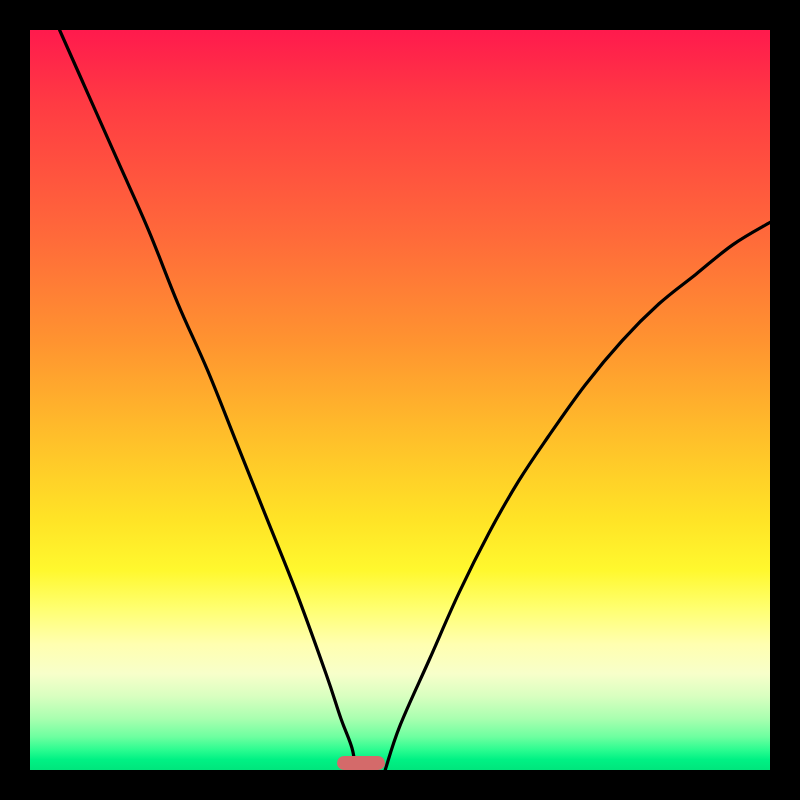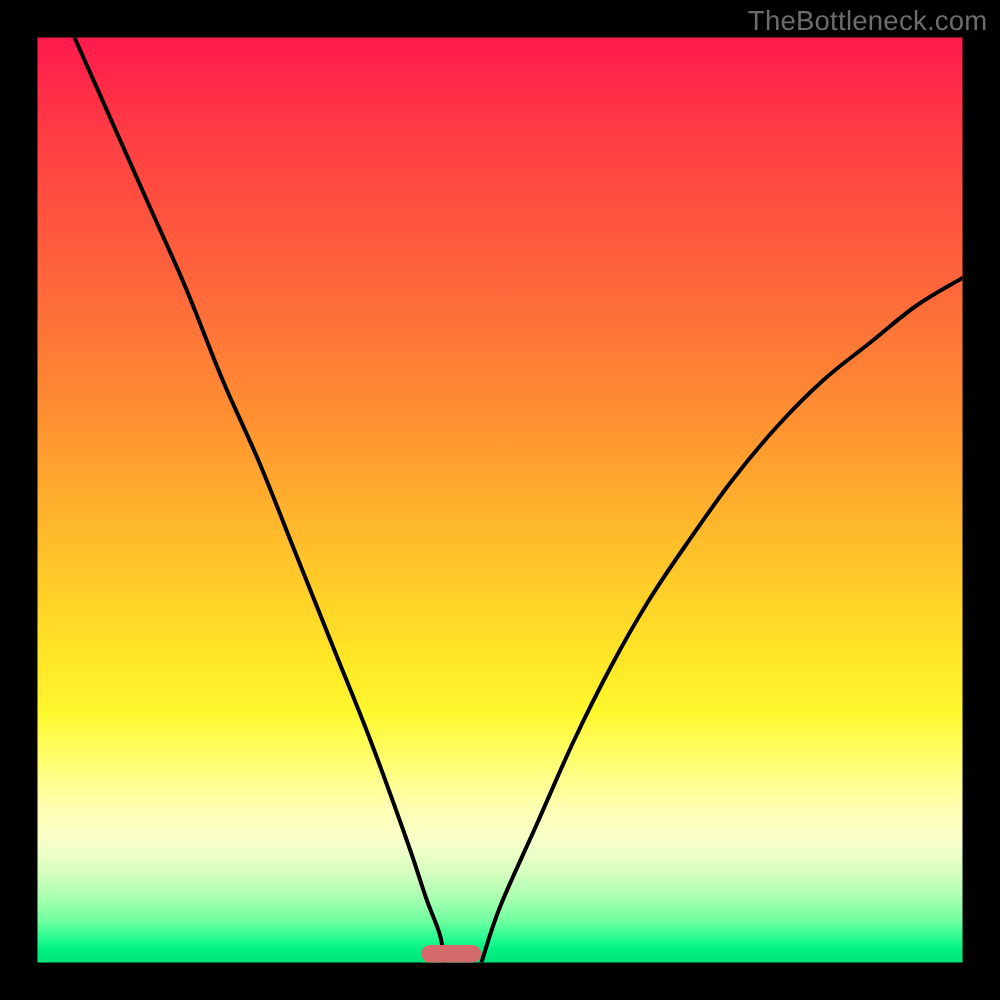--- a/index.html
+++ b/index.html
@@ -69,21 +69,20 @@
     height: 14px;
     border-radius: 7px;
     background: #d46a6a;
   }
 </style>
 </head>
 <body>
 
 <div class="frame">
 
-  <div class="watermark">TheBottleneck.com</div>
 
   <div class="plot-area">
     <div class="gradient-bg"></div>
 
     <svg class="curves" viewBox="0 0 740 740" preserveAspectRatio="none">
       <path id="left-curve-path" fill="none" stroke="#000" stroke-width="3.2" stroke-linecap="round" d="M 29.6,0 C 34.928000000000004,11.988000000000003 48.544000000000004,42.62400000000002 59.2,66.60000000000002 C 69.856,90.57600000000002 78.14399999999999,109.22400000000005 88.8,133.20000000000005 C 99.456,157.17600000000004 107.744,174.49200000000008 118.4,199.80000000000007 C 129.056,225.10800000000006 137.344,248.49200000000002 148,273.8 C 158.656,299.108 166.944,315.092 177.6,340.4 C 188.256,365.70799999999997 196.544,387.76 207.20000000000002,414.4 C 217.85600000000002,441.03999999999996 226.144,461.76 236.8,488.4 C 247.45600000000002,515.04 255.74399999999997,534.428 266.4,562.4 C 277.056,590.372 288.008,621.156 296,643.8 C 303.992,666.444 306.13800000000003,674.88 310.8,688.2 C 315.462,701.5200000000001 319.236,708.476 321.9,717.8 C 324.56399999999996,727.1239999999999 324.934,736.004 325.6,740"></path>
       <path id="right-curve-path" fill="none" stroke="#000" stroke-width="3.2" stroke-linecap="round" d="M 355.2,740 C 357.864,732.008 362.008,715.58 370,695.6 C 377.992,675.62 388.944,652.976 399.6,629 C 410.25600000000003,605.024 418.544,585.044 429.2,562.4 C 439.856,539.756 448.144,523.18 458.8,503.2 C 469.456,483.21999999999997 477.744,468.71599999999995 488.40000000000003,451.4 C 499.05600000000004,434.084 506.012,424.316 518,407 C 529.9879999999999,389.684 541.68,372.51599999999996 555,355.2 C 568.32,337.884 578.68,325.452 592,310.8 C 605.32,296.148 615.68,285.788 629,273.8 C 642.32,261.812 652.68,254.856 666,244.2 C 679.32,233.54399999999998 689.68,223.92400000000004 703,214.60000000000002 C 716.32,205.276 733.34,196.396 740,192.39999999999998"></path>
     </svg>
 
     <div id="optimal-marker" class="marker" style="left: 307.1px; width: 48.1px; bottom: 0px; background: rgb(212, 106, 106);"></div>

